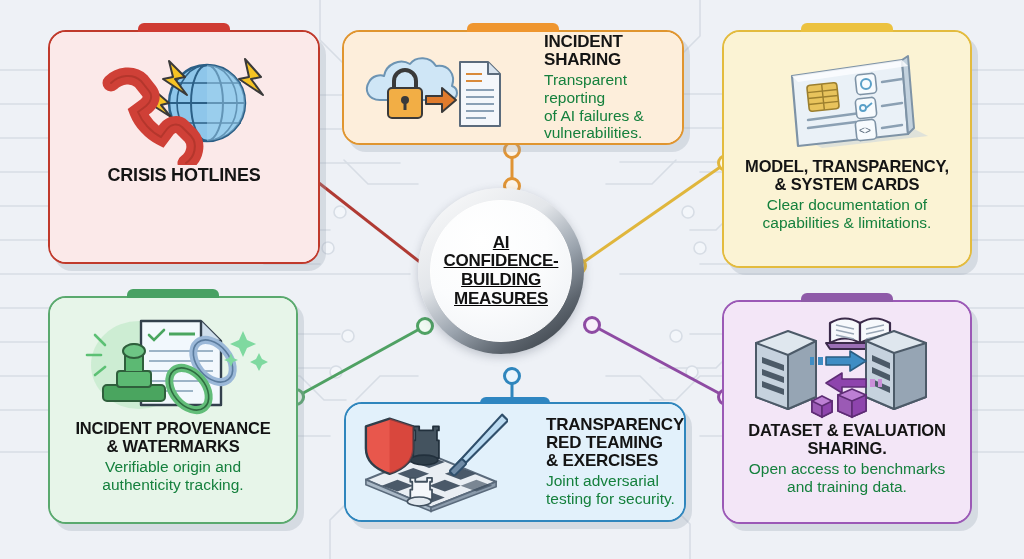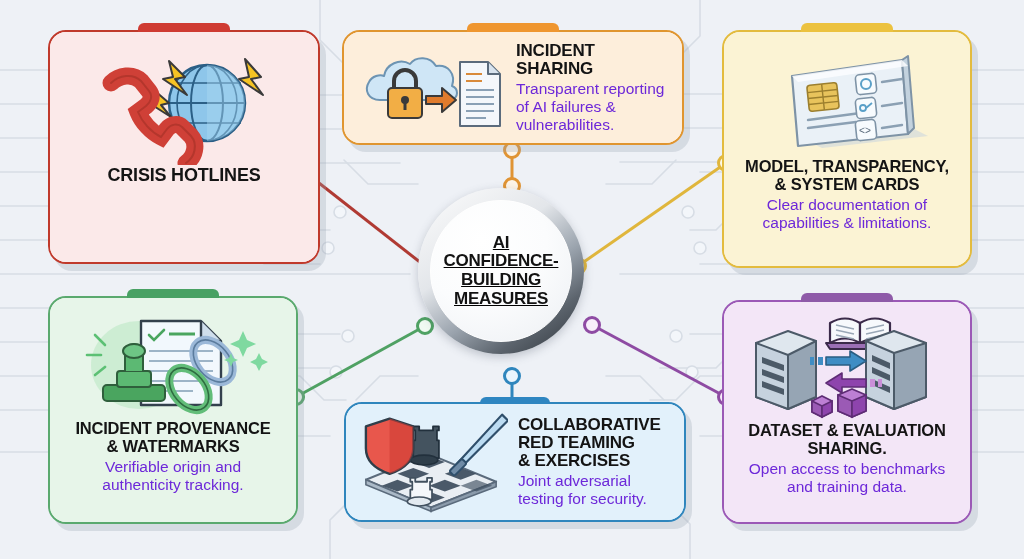--- a/index.html
+++ b/index.html
@@ -43,31 +43,31 @@
     overflow: hidden;
   }
   .layout-v .card-inner { flex-direction: column; align-items: center; justify-content: flex-start; padding: 14px 10px 12px; }
   .layout-h .card-inner { flex-direction: row; align-items: center; justify-content: flex-start; padding: 8px 12px; gap: 10px; }
 
   .icon-wrap { display: flex; align-items: center; justify-content: center; }
   .layout-v .icon-wrap { width: 100%; height: 120px; }
   .layout-h .icon-wrap { width: 150px; height: 100%; flex: 0 0 150px; }
 
   .txt { text-align: center; }
-  .layout-h .txt { text-align: left; flex: 1; }
+  .layout-h .txt { text-align: left; flex: 1; margin-left: 28px; }
 
   .card-title {
     font-weight: bold;
     color: #141414;
     letter-spacing: -0.2px;
     line-height: 1.08;
     font-size: 16.5px;
   }
   .card-desc {
-    color: #6d28d9;
+    color: #15803d;
     line-height: 1.16;
     font-size: 15.5px;
     margin-top: 2px;
   }
   .layout-h .card-title { font-size: 17px; line-height: 1.06; }
   .layout-h .card-desc { font-size: 15.5px; }
 
   
   #hub {
     position: absolute;
@@ -408,21 +408,21 @@
           </g>
           <g>
             <path d="M146,4 L152,10 L104,58 L96,62 L100,54 Z" fill="#bcdcf2" stroke="#2f4f6b" stroke-width="2.2" stroke-linejoin="round"></path>
             <path d="M104,58 L96,62 L100,54 Z" fill="#8fbfe0" stroke="#2f4f6b" stroke-width="1.6"></path>
             <rect x="92" y="54" width="18" height="7" rx="2" fill="#6f8ba6" stroke="#2f4f6b" stroke-width="2" transform="rotate(-45 101 57)"></rect>
           </g>
         </svg>
       </div>
       <div class="txt">
         <div class="card-title">
-          <div>COLLABORATIVE</div>
+          <div>TRANSPARENCY</div>
           <div>RED TEAMING</div>
           <div>&amp; EXERCISES</div>
         </div>
         <div class="card-desc">
           <div>Joint adversarial</div>
           <div>testing for security.</div>
         </div>
       </div>
     </div>
   </div>

